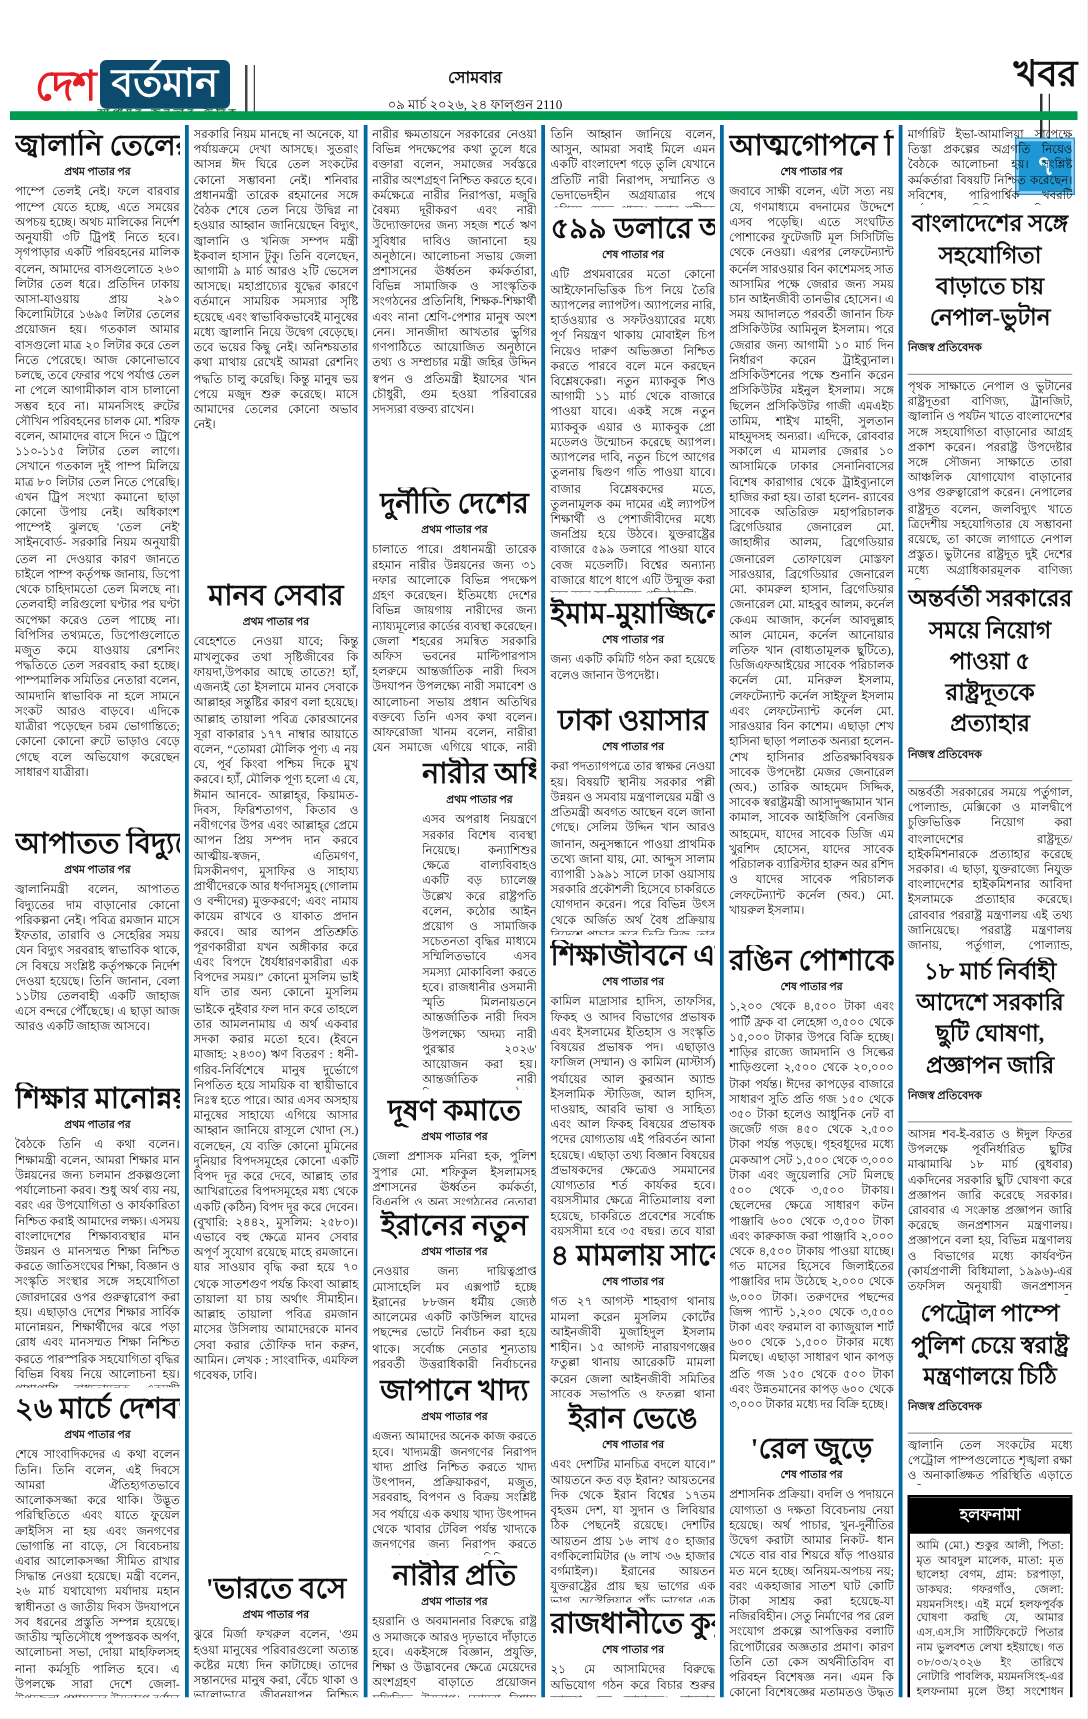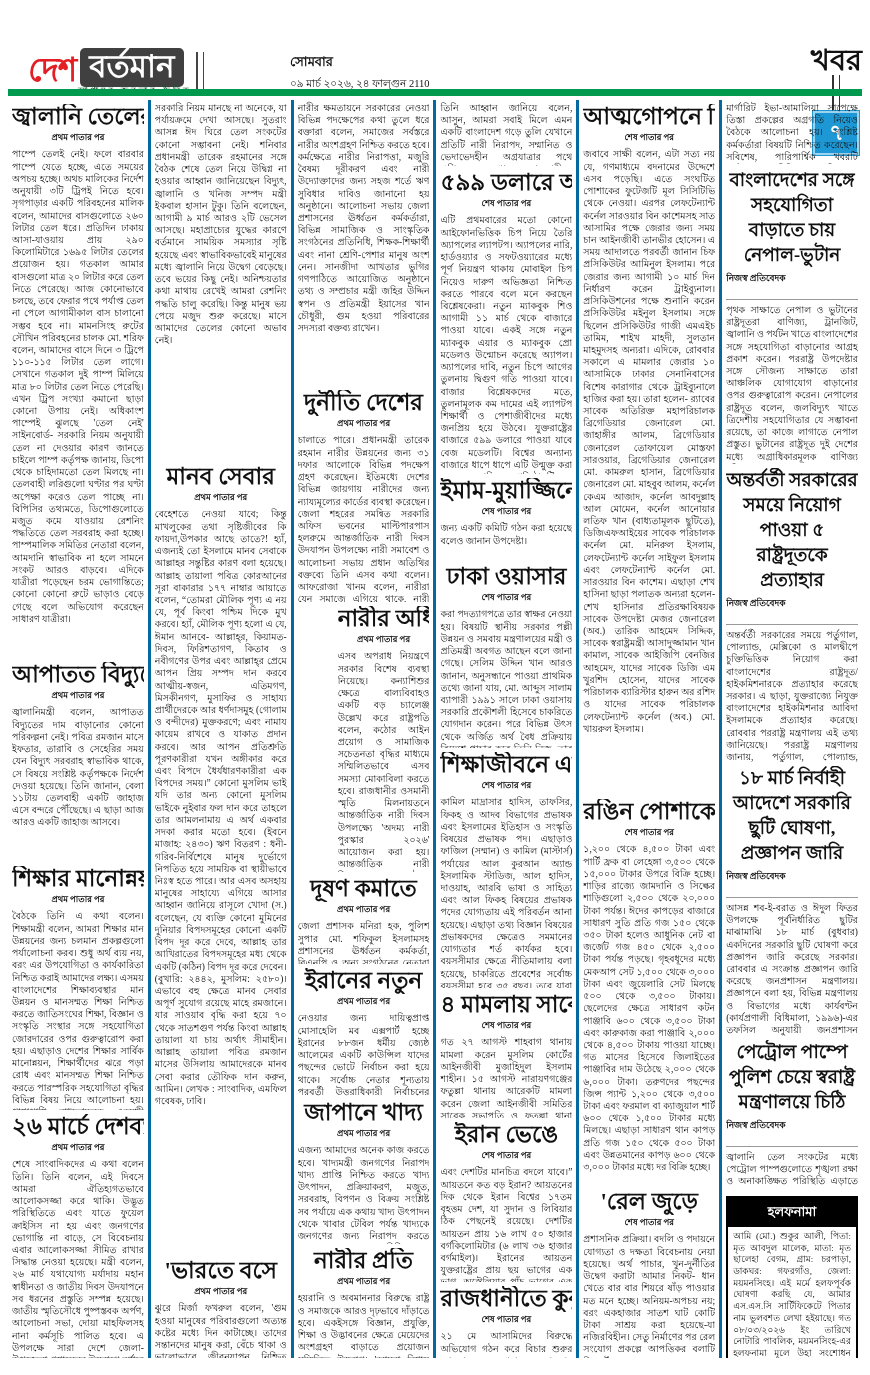--- a/index.html
+++ b/index.html
@@ -2,27 +2,27 @@
 <html lang="bn"><head>
 <meta charset="utf-8">
 <style>
   html,body{margin:0;padding:0;background:#e8e8e8;}
   .page{position:relative;width:870px;height:1375px;background:#ffffff;margin:0 auto;
         font-family:"Liberation Serif",serif;color:#111;overflow:hidden;}
   
   .masthead{position:absolute;top:0;left:0;right:0;height:124px;}
   .logo-wrap{position:absolute;left:28px;top:48px;display:flex;align-items:flex-end;gap:4px;}
   .logo-word1{color:#e31e25;font-weight:bold;font-size:33px;line-height:1;letter-spacing:-1px;}
-  .logo-word2{background:#404040;color:#fff;font-weight:bold;font-size:31px;line-height:1;
+  .logo-word2{background:#0c4a6e;color:#fff;font-weight:bold;font-size:31px;line-height:1;
               padding:3px 9px 5px 9px;border-radius:5px;}
   .tagline{position:absolute;left:78px;top:84px;font-size:8px;font-weight:bold;color:#115c33;
            letter-spacing:3px;white-space:nowrap;}
   .mast-sep{position:absolute;left:196px;top:52px;height:38px;width:5px;
             border-left:2px solid #444;border-right:1px solid #444;}
-  .datebox{position:absolute;left:290px;top:52px;width:180px;}
+  .datebox{position:absolute;left:290px;top:52px;width:180px;text-align:center;}
   .day{font-size:13px;font-weight:bold;}
   .date{font-size:10.5px;margin-top:3px;}
   .section-wrap{position:absolute;right:8px;top:46px;display:flex;align-items:center;flex-direction:column;}
   .section-title{font-size:29px;font-weight:bold;line-height:1;}
   .section-sep{height:36px;width:5px;border-left:2px solid #333;border-right:1px solid #333;}
   .page-badge{width:42px;height:40px;background:#1e98d4;border:2px solid #9ed3ef;outline:1px solid #1e98d4;
               color:#fff;font-size:22px;font-weight:bold;display:flex;align-items:center;justify-content:center;}
   .green-bar{position:absolute;left:8px;right:8px;top:89px;height:7px;background:#009a4e;}
   
   .cols{position:absolute;top:100px;left:8px;right:8px;height:1258px;display:flex;overflow:hidden;}
@@ -176,21 +176,21 @@
           <div class="continued">শেষ পাতার পর</div>
           <div class="body-text">২১ মে আসামিদের বিরুদ্ধে অভিযোগ গঠন করে বিচার শুরুর আদেশ দেন আদালত। মামলার বিচারকালে তিনজনের সাক্ষ্যগ্রহণ করেন আদালত।</div>
         </div>
       </div>
       <div class="col">
         <div class="story" style="height: 650px;">
           <h2>আত্মগোপনে ছিলেন</h2>
           <div class="continued">শেষ পাতার পর</div>
           <div class="body-text">জবাবে সাক্ষী বলেন, এটা সত্য নয় যে, গণমাধ্যমে বদনামের উদ্দেশে এসব পড়েছি। এতে সংঘটিত পোশাকের ফুটেজটি মূল সিসিটিভি থেকে নেওয়া। এরপর লেফটেন্যান্ট কর্নেল সারওয়ার বিন কাশেমসহ সাত আসামির পক্ষে জেরার জন্য সময় চান আইনজীবী তানভীর হোসেন। এ সময় আদালতে পরবর্তী জানান চিফ প্রসিকিউটর আমিনুল ইসলাম। পরে জেরার জন্য আগামী ১০ মার্চ দিন নির্ধারণ করেন ট্রাইব্যুনাল। প্রসিকিউশনের পক্ষে শুনানি করেন প্রসিকিউটর মইনুল ইসলাম। সঙ্গে ছিলেন প্রসিকিউটর গাজী এমএইচ তামিম, শাইখ মাহদী, সুলতান মাহমুদসহ অন্যরা। এদিকে, রোববার সকালে এ মামলার জেরার ১০ আসামিকে ঢাকার সেনানিবাসের বিশেষ কারাগার থেকে ট্রাইব্যুনালে হাজির করা হয়। তারা হলেন- র‍্যাবের সাবেক অতিরিক্ত মহাপরিচালক ব্রিগেডিয়ার জেনারেল মো. জাহাঙ্গীর আলম, ব্রিগেডিয়ার জেনারেল তোফায়েল মোস্তফা সারওয়ার, ব্রিগেডিয়ার জেনারেল মো. কামরুল হাসান, ব্রিগেডিয়ার জেনারেল মো. মাহবুব আলম, কর্নেল কেএম আজাদ, কর্নেল আবদুল্লাহ আল মোমেন, কর্নেল আনোয়ার লতিফ খান (বাধ্যতামূলক ছুটিতে), ডিজিএফআইয়ের সাবেক পরিচালক কর্নেল মো. মনিরুল ইসলাম, লেফটেন্যান্ট কর্নেল সাইফুল ইসলাম এবং লেফটেন্যান্ট কর্নেল মো. সারওয়ার বিন কাশেম। এছাড়া শেখ হাসিনা ছাড়া পলাতক অন্যরা হলেন- শেখ হাসিনার প্রতিরক্ষাবিষয়ক সাবেক উপদেষ্টা মেজর জেনারেল (অব.) তারিক আহমেদ সিদ্দিক, সাবেক স্বরাষ্ট্রমন্ত্রী আসাদুজ্জামান খান কামাল, সাবেক আইজিপি বেনজির আহমেদ, যাদের সাবেক ডিজি এম খুরশিদ হোসেন, যাদের সাবেক পরিচালক ব্যারিস্টার হারুন অর রশিদ ও যাদের সাবেক পরিচালক লেফটেন্যান্ট কর্নেল (অব.) মো. খায়রুল ইসলাম।</div>
         </div>
-        <div class="story" style="height: 388px; margin-top: 43px;">
+        <div class="story" style="height: 388px;">
           <h2>রঙিন পোশাকে</h2>
           <div class="continued">শেষ পাতার পর</div>
           <div class="body-text">১,২০০ থেকে ৪,৫০০ টাকা এবং পার্টি ফ্রক বা লেহেঙ্গা ৩,৫০০ থেকে ১৫,০০০ টাকার উপরে বিক্রি হচ্ছে। শাড়ির রাজ্যে জামদানি ও সিল্কের শাড়িগুলো ২,৫০০ থেকে ২০,০০০ টাকা পর্যন্ত। ঈদের কাপড়ের বাজারে সাধারণ সুতি প্রতি গজ ১৫০ থেকে ৩৫০ টাকা হলেও আধুনিক নেট বা জর্জেট গজ ৪৫০ থেকে ২,৫০০ টাকা পর্যন্ত পড়ছে। গৃহবধূদের মধ্যে মেকআপ সেট ১,৫০০ থেকে ৩,০০০ টাকা এবং জুয়েলারি সেট মিলছে ৫০০ থেকে ৩,৫০০ টাকায়। ছেলেদের ক্ষেত্রে সাধারণ কটন পাঞ্জাবি ৬০০ থেকে ৩,৫০০ টাকা এবং কারুকাজ করা পাঞ্জাবি ২,০০০ থেকে ৪,৫০০ টাকায় পাওয়া যাচ্ছে। গত মাসের হিসেবে জিলাইতের পাঞ্জাবির দাম উঠেছে ২,০০০ থেকে ৬,০০০ টাকা। তরুণদের পছন্দের জিন্স প্যান্ট ১,২০০ থেকে ৩,৫০০ টাকা এবং ফরমাল বা ক্যাজুয়াল শার্ট ৬০০ থেকে ১,৫০০ টাকার মধ্যে মিলছে। এছাড়া সাধারণ থান কাপড় প্রতি গজ ১৫০ থেকে ৫০০ টাকা এবং উন্নতমানের কাপড় ৬০০ থেকে ৩,০০০ টাকার মধ্যে দর বিক্রি হচ্ছে।</div>
         </div>
         <div class="story" style="height: 216px;">
           <h2>'রেল জুড়ে</h2>
           <div class="continued">শেষ পাতার পর</div>
           <div class="body-text">প্রশাসনিক প্রক্রিয়া। বদলি ও পদায়নে যোগ্যতা ও দক্ষতা বিবেচনায় নেয়া হয়েছে। অর্থ পাচার, খুন-দুর্নীতির উদ্বেগ করাটা আমার নিকট- ধান খেতে বার বার শিয়রে ষাঁড় পাওয়ার মত মনে হচ্ছে। অনিয়ম-অপচয় নয়; বরং একহাজার সাতশ ঘাট কোটি টাকা সাশ্রয় করা হয়েছে-যা নজিরবিহীন। সেতু নির্মাণের পর রেল সংযোগ প্রকল্পে আপত্তিকর বলাটি রিপোর্টারের অজ্ঞতার প্রমাণ। কারণ তিনি তো কেস অর্থনীতিবিদ বা পরিবহন বিশেষজ্ঞ নন। এমন কি কোনো বিশেষজ্ঞের মতামতও উদ্ধৃত করেননি। ভিন্নমত পূর্বক ব্যাখ্যায় না গিয়ে বলি যে, দেশের দুস্থবিত্তহীনে মানুষকে সহজলভ্য যাতায়াত এবং দেশের শিল্পায়নের সুযোগ সৃষ্টির মাধ্যমে আগামীর অর্থনৈতিক আর্থিক অগ্রগতির নেটওয়ার্ক এই রেল সংযোগ প্রকল্প।</div>
         </div>
       </div>

